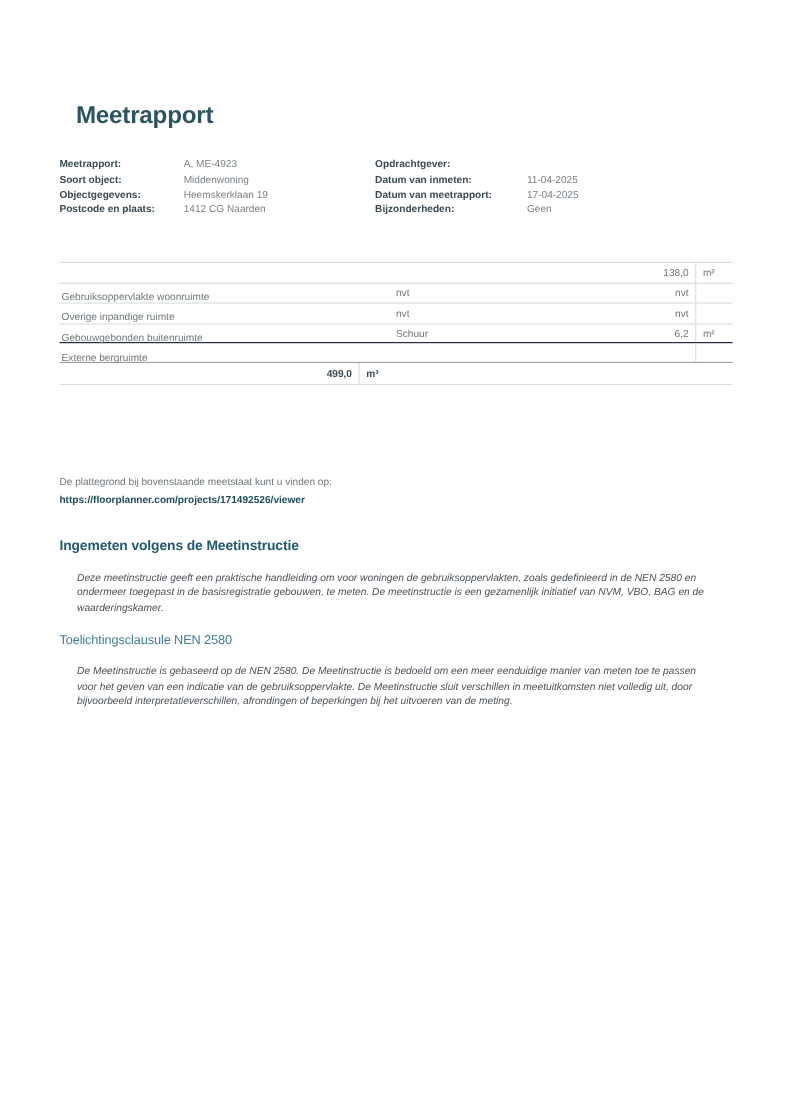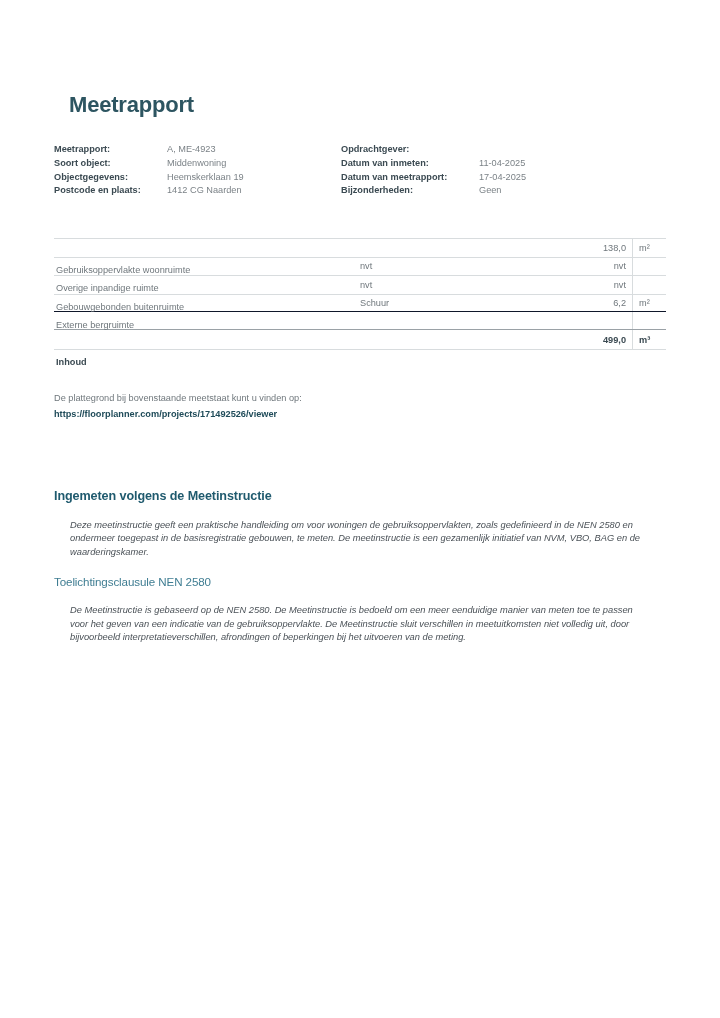--- a/index.html
+++ b/index.html
@@ -132,21 +132,21 @@
   }
 
   
   .link-block {
     position: absolute;
     left: 54px;
     top: 390px;
     font-size: 9.2px;
     line-height: 16px;
   }
-  .link-intro { color: #6f777c; }
+  .link-intro { color: #6f777c; margin-top: 40px; }
   .link-url {
     color: #1f4b59;
     font-weight: bold;
     text-decoration: none;
     display: inline-block;
     margin-top: 0;
   }
 
   
   .section {
@@ -256,21 +256,20 @@
     </div>
 
     <div class="trow spacer">
       <span class="t-name"></span>
       <span class="t-mid"></span>
       <span class="t-val"></span>
       <span class="t-unit"></span>
     </div>
 
     <div class="trow total">
-      <span class="t-name">Inhoud</span>
       <span class="t-mid"></span>
       <span class="t-val">499,0</span>
       <span class="t-unit">m³</span>
     </div>
 
   </div>
 
   <div class="link-block">
     <div class="link-intro">De plattegrond bij bovenstaande meetstaat kunt u vinden op:</div>
     <a class="link-url" href="#">https://floorplanner.com/projects/171492526/viewer</a>

